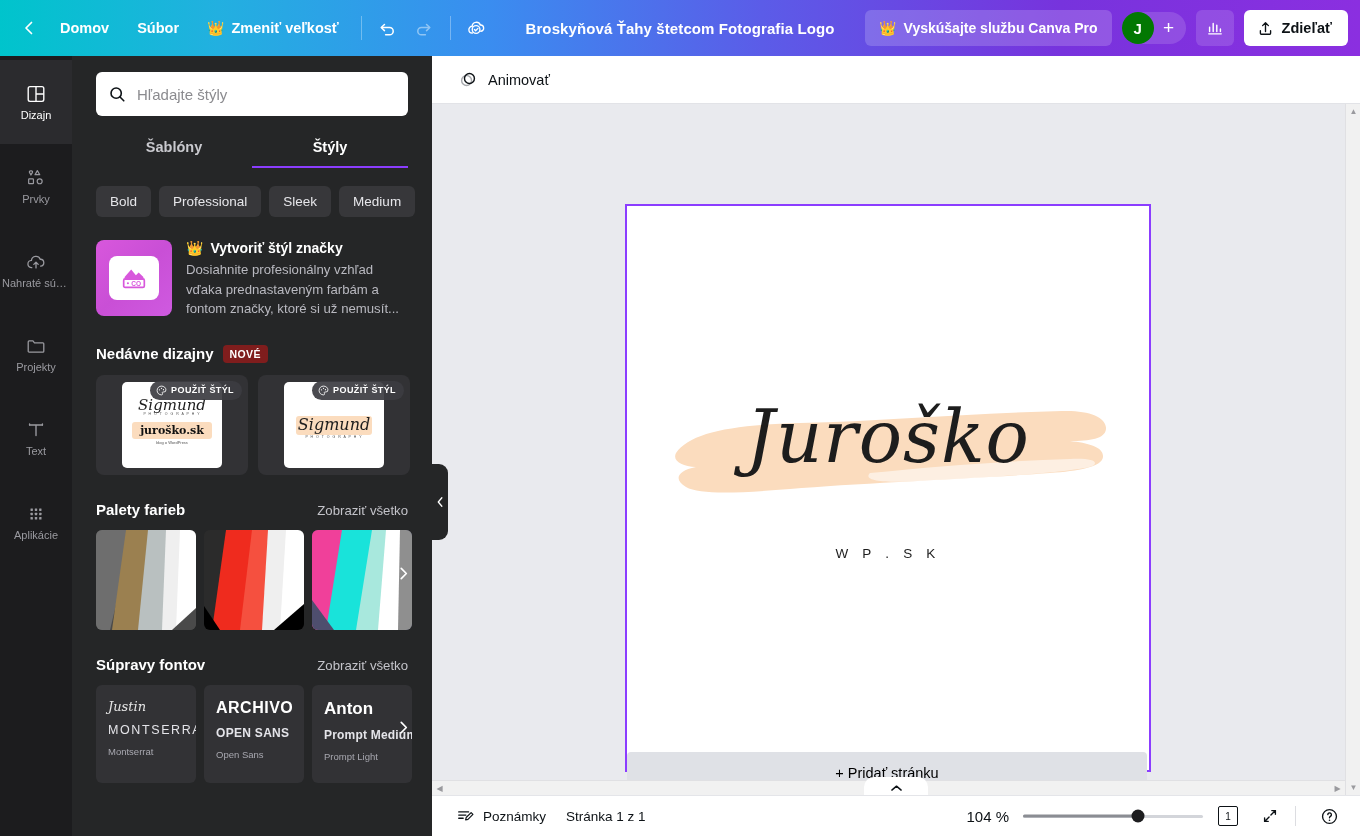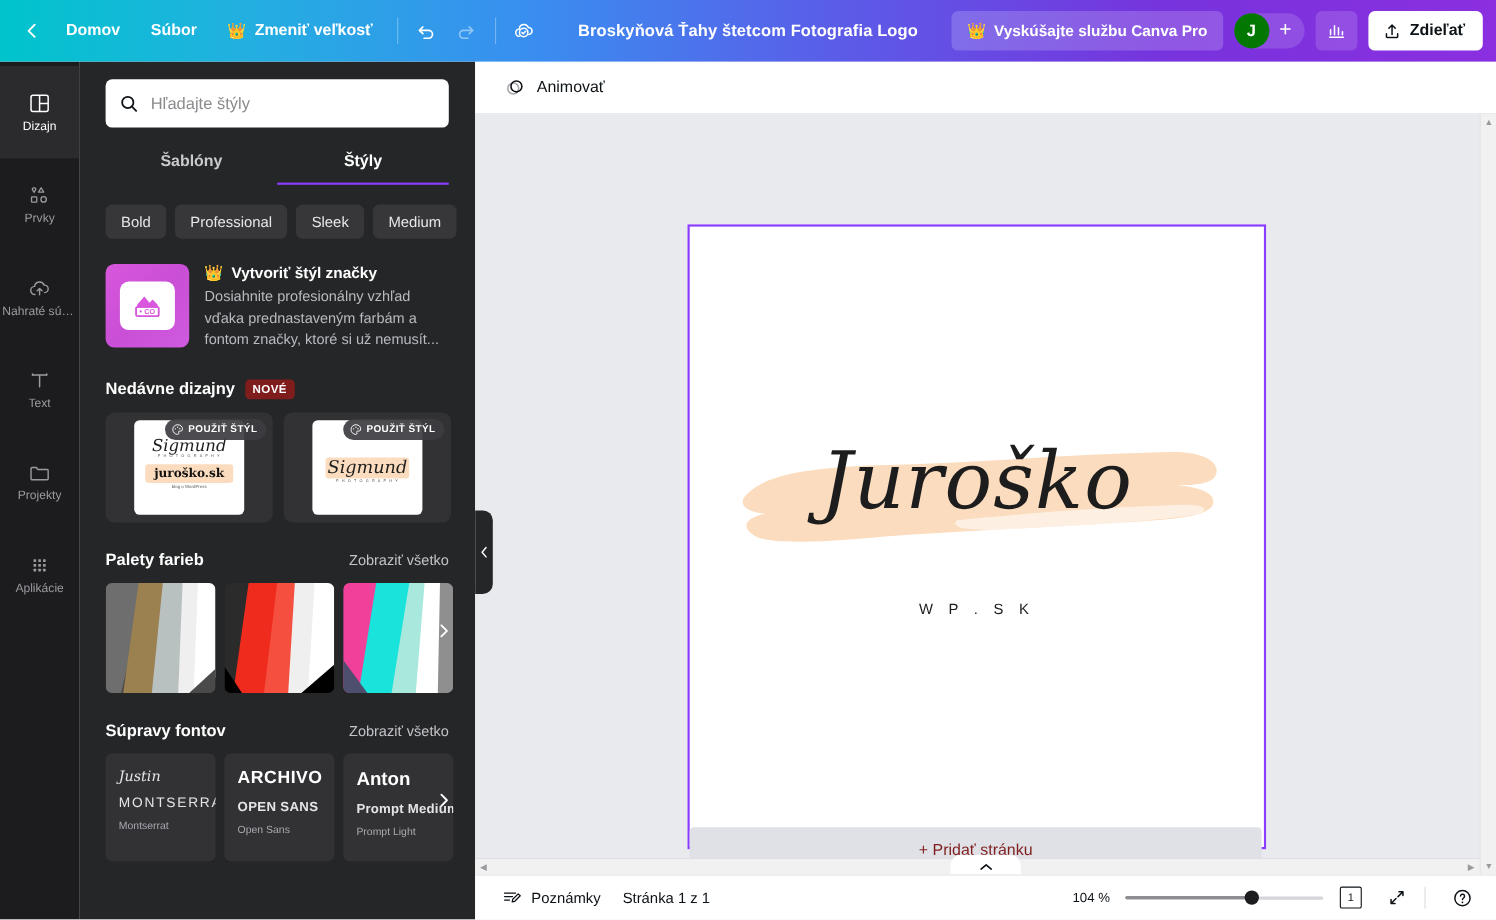--- a/index.html
+++ b/index.html
@@ -210,21 +210,21 @@
     position: relative; z-index: 2; font-family: "DejaVu Serif", serif;
     font-style: italic; font-size: 72px; color: #1d1d1d; line-height: 1; letter-spacing: 1px;
   }
   .logo-sub {
     position: absolute; left: 0; top: 145px; width: 100%; text-align: center;
     font-size: 13.5px; letter-spacing: 5.2px; color: #1d1d1d; z-index: 2;
   }
   .add-page {
     position: absolute; left: 195px; top: 648px; width: 520px; height: 42px;
     background: #dfe1e6; border-radius: 4px; display: flex; align-items: center; justify-content: center;
-    font-size: 14.5px; color: #7f1d1d; cursor: pointer;
+    font-size: 14.5px; color: #000000; cursor: pointer;
   }
 
   
   .sb-v {
     position: absolute; right: 0; top: 48px; bottom: 41px; width: 15px;
     background: #f1f1f1; border-left: 1px solid #e0e0e3; z-index: 6;
   }
   .sb-h {
     position: absolute; left: 0; right: 15px; bottom: 41px; height: 15px;
     background: #f1f1f1; border-top: 1px solid #e0e0e3; z-index: 6;
@@ -243,21 +243,21 @@
     position: absolute; left: 432px; right: 0; bottom: 0; height: 41px;
     background: #fff; border-top: 1px solid #e4e5e9;
     display: flex; align-items: center; padding: 0 14px; z-index: 12;
   }
   .sb-item {
     display: flex; align-items: center; gap: 9px; padding: 6px 10px;
     border-radius: 6px; cursor: pointer; font-size: 13.5px; color: #0d1216;
   }
   .sb-static { font-size: 13.5px; color: #0d1216; padding: 0 10px; }
   .sb-spacer { flex: 1; }
-  .zoom-val { font-size: 12px; color: #0d1216; margin-right: 14px; }
+  .zoom-val { font-size: 15px; color: #0d1216; margin-right: 14px; }
   .slider { width: 180px; height: 16px; position: relative; cursor: pointer; display: flex; align-items: center; }
   .slider-track { width: 100%; height: 3px; background: #d3d5da; border-radius: 2px; }
   .slider-fill { position: absolute; left: 0; top: 50%; transform: translateY(-50%); height: 3px; background: #8b8d93; border-radius: 2px; }
   .slider-knob {
     position: absolute; top: 50%; transform: translate(-50%,-50%);
     width: 13px; height: 13px; border-radius: 50%; background: #1d1d1f;
   }
   .sb-rightbtn { width: 34px; height: 30px; display: flex; align-items: center; justify-content: center; border-radius: 6px; cursor: pointer; margin-left: 8px; }
   .vdiv { width: 1px; height: 20px; background: #dcdde1; margin: 0 8px; }
   .pages-badge {
@@ -361,33 +361,33 @@
           <svg width="22" height="22" viewBox="0 0 24 24">
               <path d="M7.4 18.2a4 4 0 01-.4-8 5 5 0 019.6-1.2 3.7 3.7 0 01.4 7.4" fill="none" stroke="currentColor" stroke-width="1.4" stroke-linecap="round"></path>
               <path d="M12 18.5v-6M9.6 14.6L12 12.2l2.4 2.4" fill="none" stroke="currentColor" stroke-width="1.4" stroke-linecap="round" stroke-linejoin="round"></path>
             </svg>
         </span>
         <span class="rail-label">Nahraté súb...</span>
       </div>
       <div class="rail-item">
         <span>
           <svg width="22" height="22" viewBox="0 0 24 24">
-              <path d="M5 6.5h14M12 6.5v11.5" fill="none" stroke="currentColor" stroke-width="1.5" stroke-linecap="round"></path>
-              <path d="M5 6.5v-1M19 6.5v-1" stroke="currentColor" stroke-width="1.5" stroke-linecap="round"></path>
+              <path d="M3.5 7.5a1 1 0 011-1h4.2l1.6 2h9.2a1 1 0 011 1v8.2a1 1 0 01-1 1H4.5a1 1 0 01-1-1z" fill="none" stroke="currentColor" stroke-width="1.4" stroke-linejoin="round"></path>
             </svg>
         </span>
-        <span class="rail-label">Text</span>
+        <span class="rail-label">Projekty</span>
       </div>
       <div class="rail-item">
         <span>
           <svg width="22" height="22" viewBox="0 0 24 24">
-              <path d="M3.5 7.5a1 1 0 011-1h4.2l1.6 2h9.2a1 1 0 011 1v8.2a1 1 0 01-1 1H4.5a1 1 0 01-1-1z" fill="none" stroke="currentColor" stroke-width="1.4" stroke-linejoin="round"></path>
+              <path d="M5 6.5h14M12 6.5v11.5" fill="none" stroke="currentColor" stroke-width="1.5" stroke-linecap="round"></path>
+              <path d="M5 6.5v-1M19 6.5v-1" stroke="currentColor" stroke-width="1.5" stroke-linecap="round"></path>
             </svg>
         </span>
-        <span class="rail-label">Projekty</span>
+        <span class="rail-label">Text</span>
       </div>
       <div class="rail-item">
         <span>
           <svg width="22" height="22" viewBox="0 0 24 24">
               <g fill="currentColor">
                 <rect x="6" y="6" width="2.6" height="2.6" rx="0.4"></rect>
                 <rect x="10.7" y="6" width="2.6" height="2.6" rx="0.4"></rect>
                 <rect x="15.4" y="6" width="2.6" height="2.6" rx="0.4"></rect>
                 <rect x="6" y="10.7" width="2.6" height="2.6" rx="0.4"></rect>
                 <rect x="10.7" y="10.7" width="2.6" height="2.6" rx="0.4"></rect>

